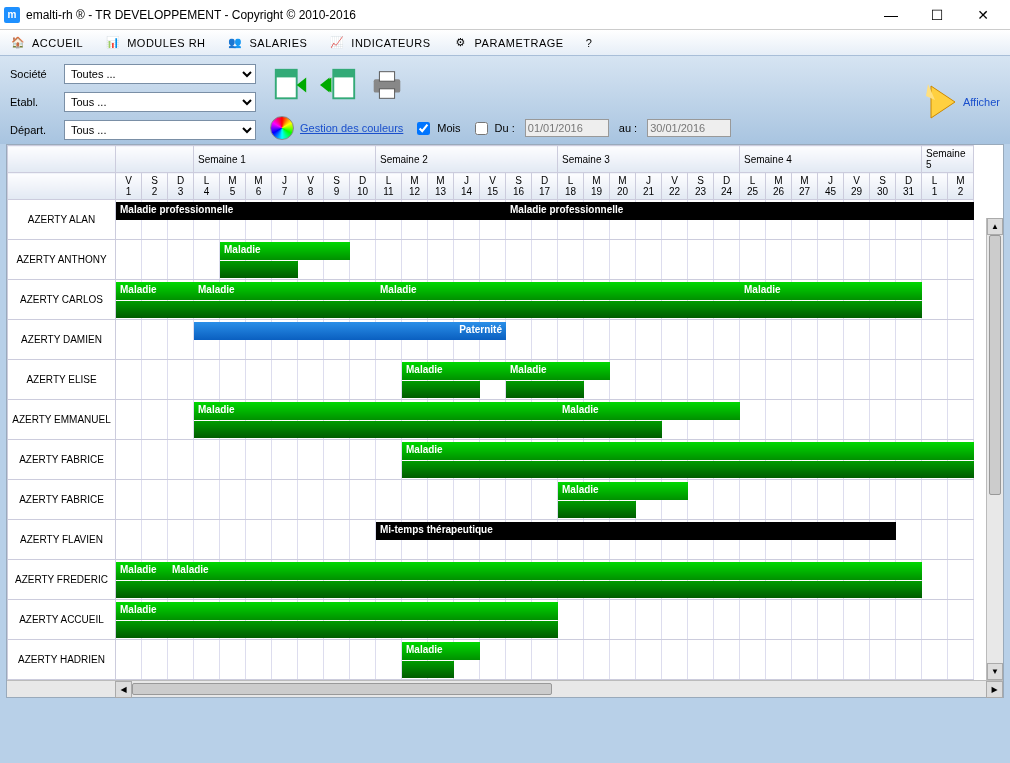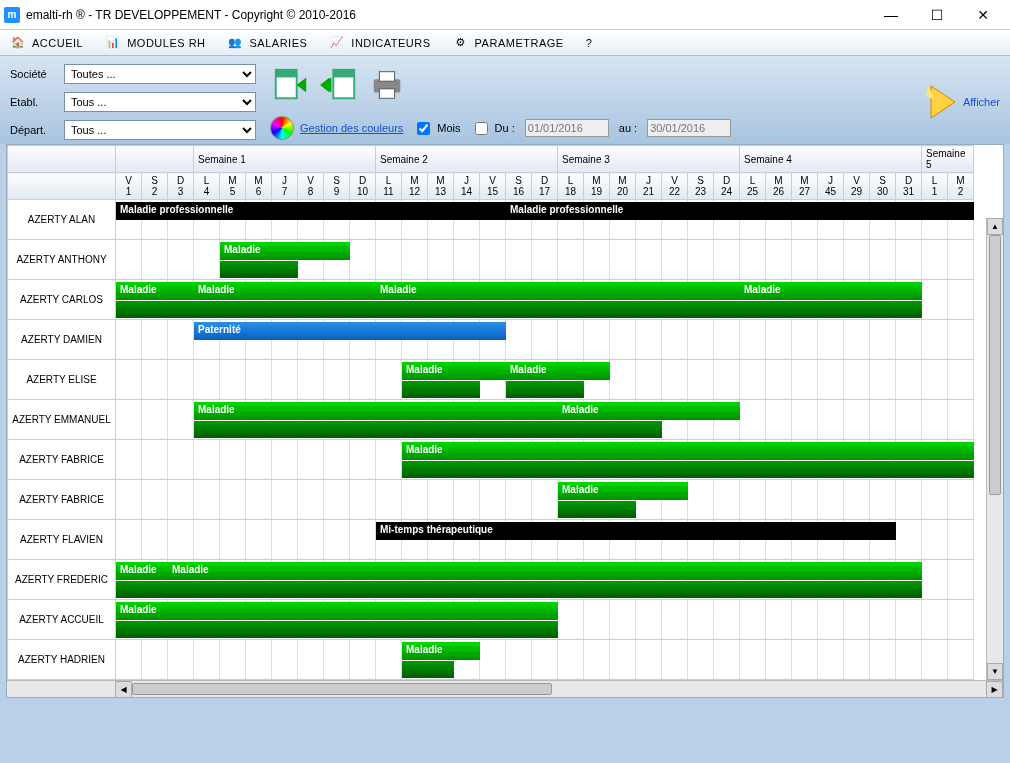--- a/index.html
+++ b/index.html
@@ -42,21 +42,21 @@
   th.day { text-align:center; line-height:1.1; padding:2px 0; }
   th.day .wd { display:block; }
   th.day .dn { display:block; }
   td.rowname { background:#fff; font-size:10px; text-align:center; height:40px; vertical-align:middle; }
   td.cell { height:40px; background:#fff; position:relative; }
   .bar { position:absolute; top:2px; height:18px; color:#fff; font-size:10px; font-weight:bold; padding:2px 4px; white-space:nowrap; overflow:hidden; text-overflow:clip; }
   .bar.sub { top:21px; height:17px; }
   .bar.green { background:linear-gradient(#00d800,#009000); }
   .bar.green-dark { background:linear-gradient(#009c00,#005c00); }
   .bar.black { background:#000; }
-  .bar.blue  { background:linear-gradient(#2a8fe8,#0a5fc0); }
+  .bar.blue  { background:linear-gradient(#2a8fe8,#0a5fc0);text-align:right; }
   .hscroll { height:17px; background:#e8e8e8; border-top:1px solid #bbb; display:flex; }
   .hscroll .arrow { width:17px; height:17px; background:#ddd; border:1px solid #aaa; display:flex; align-items:center; justify-content:center; font-size:8px; }
   .hscroll .thumb { height:12px; margin:2px 0; background:#ccc; border:1px solid #999; border-radius:2px; }
   .vscroll { position:absolute; right:0; top:73px; bottom:17px; width:17px; background:#e8e8e8; border-left:1px solid #bbb; display:flex; flex-direction:column; }
   .vscroll .arrow { height:17px; background:#ddd; border:1px solid #aaa; display:flex; align-items:center; justify-content:center; font-size:8px; }
   .vscroll .thumb { width:12px; margin:0 2px; background:#ccc; border:1px solid #999; border-radius:2px; }
 </style>
 </head>
 <body>
 

